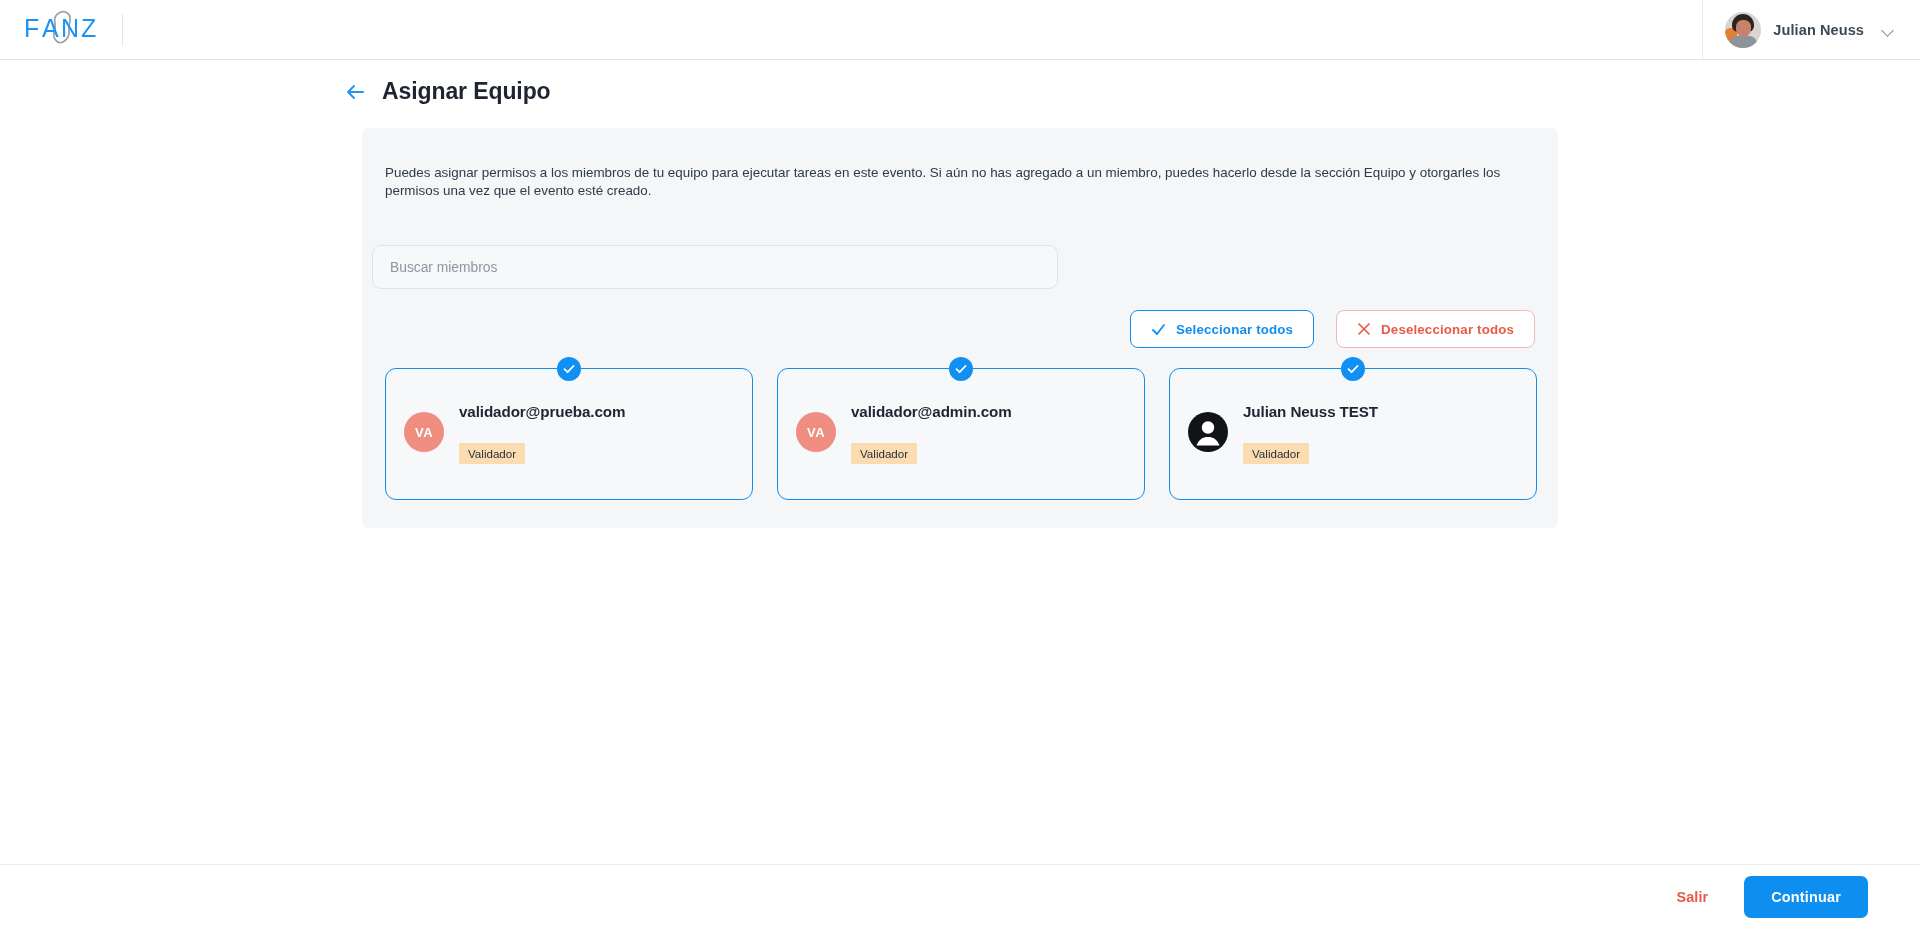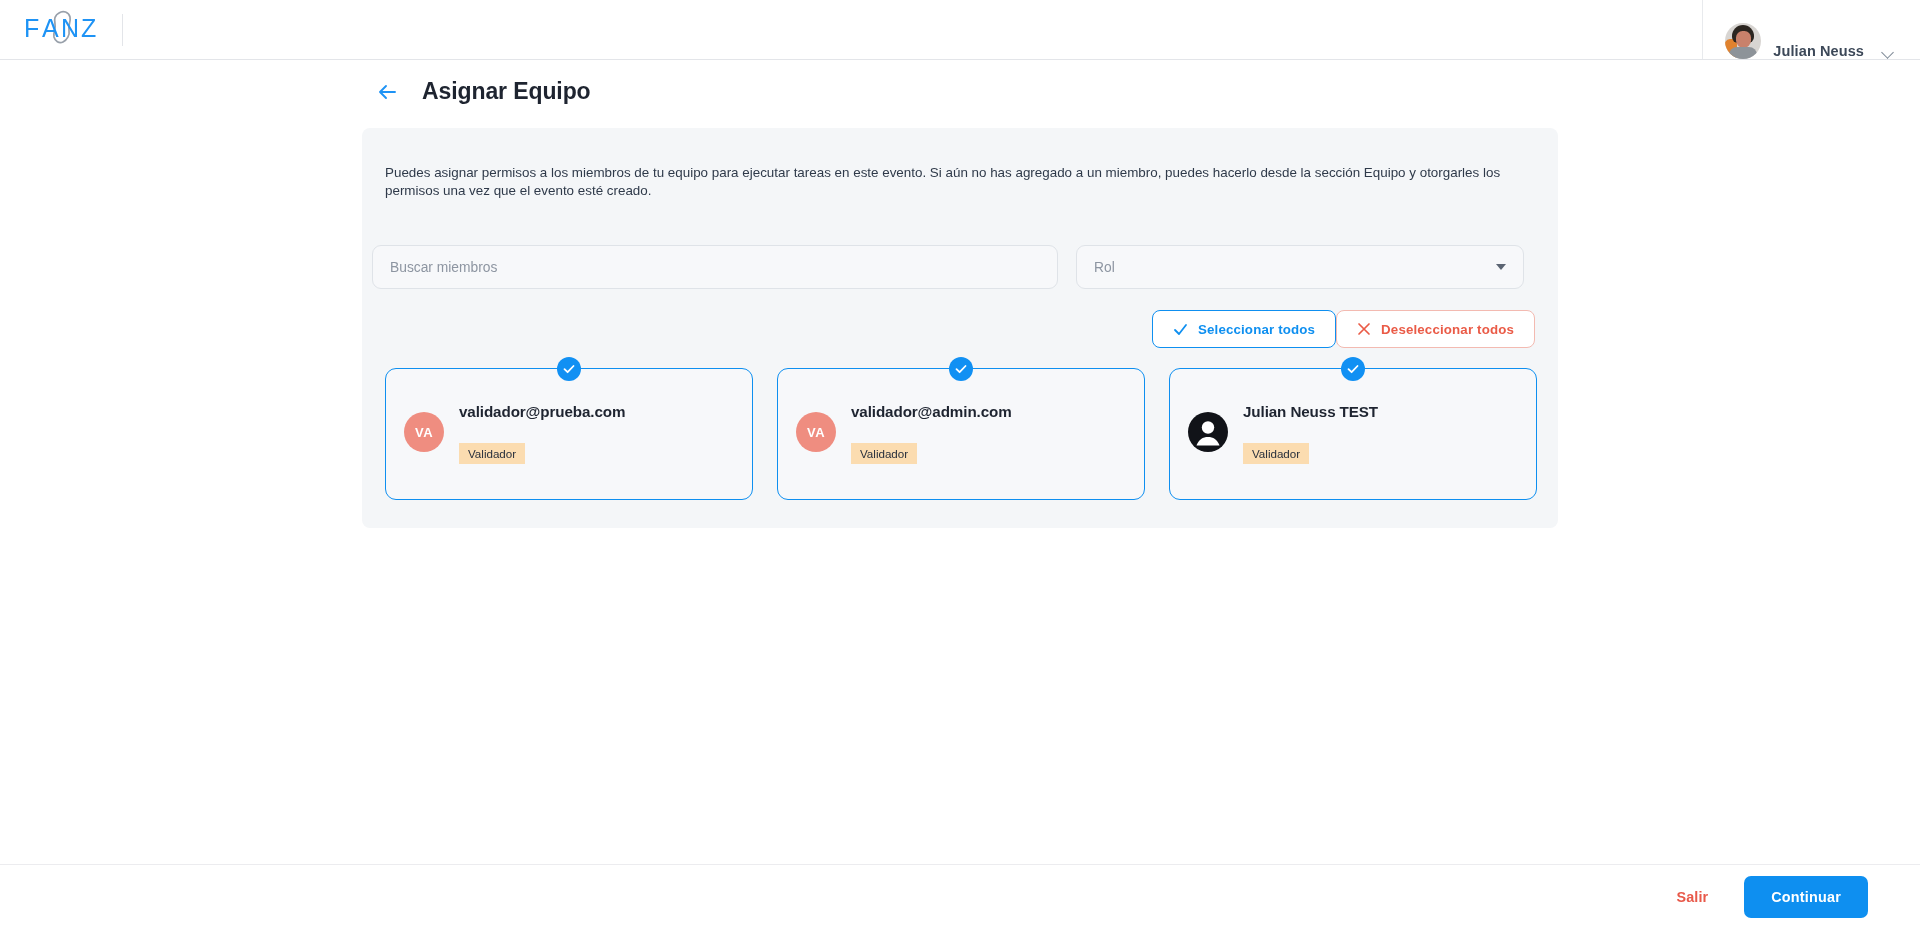--- a/index.html
+++ b/index.html
@@ -25,21 +25,21 @@
   }
   .logo-svg { display:block; }
   .header-divider {
     position: absolute; left: 122px; top: 14px;
     width: 1px; height: 32px;
     background: #e3e5e9;
   }
   .user-block {
     position: absolute; right: 24px; top: 0;
     height: 59px;
-    display: flex; align-items: flex-end; gap: 12px;
+    display: flex; align-items: center; gap: 12px;
     padding-left: 22px;
     border-left: 1px solid #e8eaed;
   }
   .avatar-photo {
     width: 36px; height: 36px; border-radius: 50%;
     overflow: hidden; flex: none;
     background: #d8d5d2;
     position: relative;
   }
   .avatar-photo .p-hair {
@@ -69,22 +69,22 @@
   .chev::before {
     content:""; position:absolute; left:1px; top:3px;
     width:8px; height:8px;
     border-right: 1.6px solid #7b8794;
     border-bottom: 1.6px solid #7b8794;
     transform: rotate(45deg);
   }
 
   
   .page-head {
-    position: absolute; left: 376px; top: 78px;
-    display: flex; align-items: center; gap: 24px;
+    position: absolute; left: 344px; top: 78px;
+    display: flex; align-items: center; gap: 16px;
   }
   .back-arrow {
     width: 22px; height: 22px; position: relative; cursor: pointer;
     flex: none;
   }
   .back-arrow svg { display:block; }
   .page-title {
     font-size: 23px; font-weight: 700; color: #1e2430;
     letter-spacing: -0.1px;
   }
@@ -133,21 +133,21 @@
   .select-caret {
     width: 0; height: 0;
     border-left: 5.5px solid transparent;
     border-right: 5.5px solid transparent;
     border-top: 6.5px solid #5b6472;
   }
 
   
   .sel-buttons {
     position: absolute; right: 23px; top: 182px;
-    display: flex; 
+    display: flex; gap: 22px;
   }
   .btn-outline {
     height: 38px; border-radius: 8px;
     display: flex; align-items: center; gap: 10px;
     padding: 0 20px; cursor: pointer;
     background: #ffffff;
     font-size: 13.3px; font-weight: 700; letter-spacing: .15px;
   }
   .btn-select-all {
     border: 1.6px solid #0e8ff0; color: #0e8ff0;
@@ -266,24 +266,20 @@
   </span>
   <span class="page-title">Asignar Equipo</span>
 </div>
 
 <div class="panel">
 
   <p class="panel-desc">Puedes asignar permisos a los miembros de tu equipo para ejecutar tareas en este evento. Si aún no has agregado a un miembro, puedes hacerlo desde la sección Equipo y otorgarles los permisos una vez que el evento esté creado.</p>
 
   <div class="filter-row">
     <input class="search-field" type="text" placeholder="Buscar miembros" style="">
-    <div class="select-field">
-      <span class="select-value">Rol</span>
-      <span class="select-caret"></span>
-    </div>
   </div>
 
   <div class="sel-buttons">
     <div class="btn-outline btn-select-all">
       <svg class="ico-check-blue" width="15" height="15" viewBox="0 0 15 15">
         <path d="M2 8 L6 12 L13 3" fill="none" stroke="#0e8ff0" stroke-width="1.8" stroke-linecap="round" stroke-linejoin="round"></path>
       </svg>
       <span>Seleccionar todos</span>
     </div>
     <div class="btn-outline btn-deselect">

